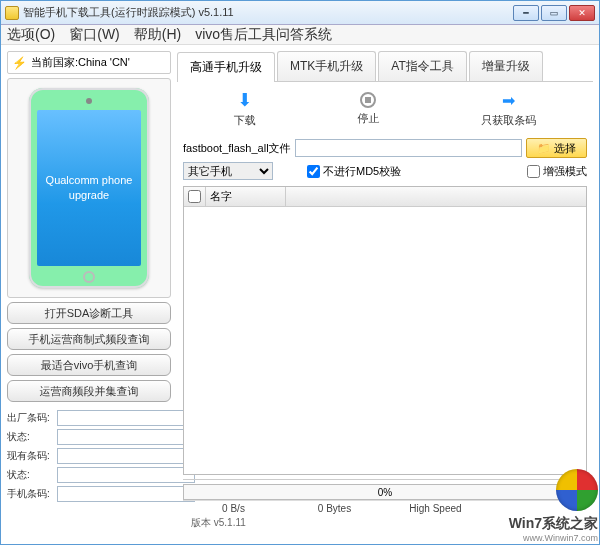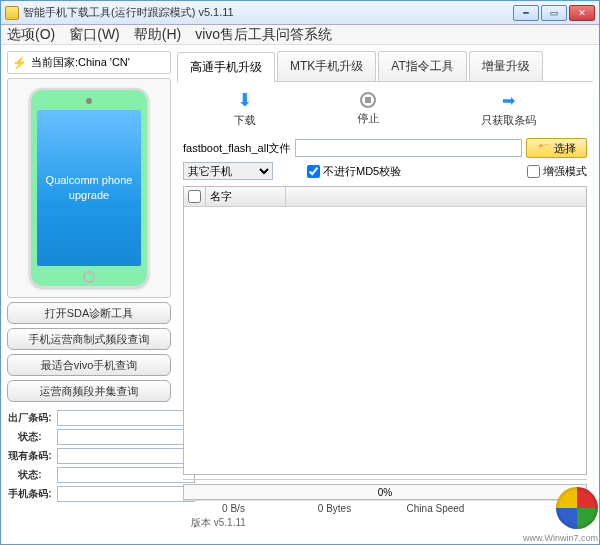--- a/index.html
+++ b/index.html
@@ -16,21 +16,21 @@
 .sidebar { width: 164px; display: flex; flex-direction: column; gap: 4px; }
 .country { border: 1px solid #ccc; border-radius: 2px; padding: 3px 4px; font-size: 11px; display: flex; align-items: center; gap: 4px; }
 .country .bolt { color: #1e90ff; font-size: 12px; }
 .phone-frame { border: 1px solid #ccc; background: #f8f8f8; height: 220px; border-radius: 3px; display: flex; align-items: center; justify-content: center; position: relative; }
 .phone { width: 120px; height: 200px; background: #86efac; border-radius: 14px; box-shadow: inset 0 0 0 2px #dcdce0,0 1px 3px rgba(0,0,0,.2); position: relative; display: flex; flex-direction: column; align-items: center; padding-left: 23px; }
 .phone .cam { width: 6px; height: 6px; background: #888; border-radius: 50%; position: absolute; top: 10px; left: 50%; transform: translateX(-50%); }
 .phone .screen { position: absolute; top: 22px; left: 8px; right: 8px; bottom: 22px; background: linear-gradient(#68c0ff,#2098e8 60%,#1888d8); border-radius: 2px; display: flex; align-items: center; justify-content: center; color: #fff; font-size: 11px; text-align: center; line-height: 1.4; }
 .phone .home { width: 12px; height: 12px; border: 2px solid #bbb; border-radius: 50%; position: absolute; bottom: 5px; left: 50%; transform: translateX(-50%); }
 .sidebtn { height: 22px; background: linear-gradient(#fefefe,#e8e8e8); border: 1px solid #aaa; border-radius: 6px; font-size: 11px; color: #333; display: flex; align-items: center; justify-content: center; cursor: pointer; }
 .info-grid { display: grid; grid-template-columns: 48px 1fr; gap: 3px 2px; font-size: 10px; color: #333; margin-top: 4px; }
-.info-grid label { text-align: center; padding-right: 2px; line-height: 16px; font-weight: bold; }
+.info-grid label { text-align: left; padding-right: 2px; line-height: 16px; }
 .info-grid input { height: 16px; border: 1px solid #abc; font-size: 10px; padding: 0 2px; }
 .main { flex: 1; display: flex; flex-direction: column; }
 .tabs { display: flex; border-bottom: 1px solid #ccc; }
 .tab { padding: 6px 12px; font-size: 12px; border: 1px solid #ccc; border-bottom: none; background: linear-gradient(#fdfdfd,#eee); margin-right: 2px; border-radius: 3px 3px 0 0; cursor: pointer; color: #333; }
 .tab.active { background: #fff; color: #000000; font-weight: 500; position: relative; top: 1px; }
 .tool-row { display: flex; align-items: center; justify-content: space-around; padding: 8px 6px; }
 .tool-item { display: flex; flex-direction: column; align-items: center; gap: 3px; font-size: 11px; color: #333; cursor: pointer; }
 .tool-item .tico { width: 20px; height: 20px; display: flex; align-items: center; justify-content: center; }
 .tico.dl { color: #1e90ff; font-size: 18px; }
 .tico.stop { width: 16px; height: 16px; border: 2px solid #999; border-radius: 50%; position: relative; }
@@ -169,25 +169,26 @@
         <div class="tbody"></div>
       </div>
 
       <div class="status-area">
         <div class="progress">
           <span>0%</span>
         </div>
         <div class="stat-row">
           <span>0 B/s</span>
           <span>0 Bytes</span>
-          <span>China Speed</span>
+          <span>High Speed</span>
           <span></span>
         </div>
         <div class="version-row">版本 v5.1.11</div>
       </div>
     </div>
   </div>
 </div>
 
 <div class="watermark">
   <div class="flag"></div>
+  <div class="txt1">Win7系统之家</div>
   <div class="txt2">www.Winwin7.com</div>
 </div>
 
 </body></html>

